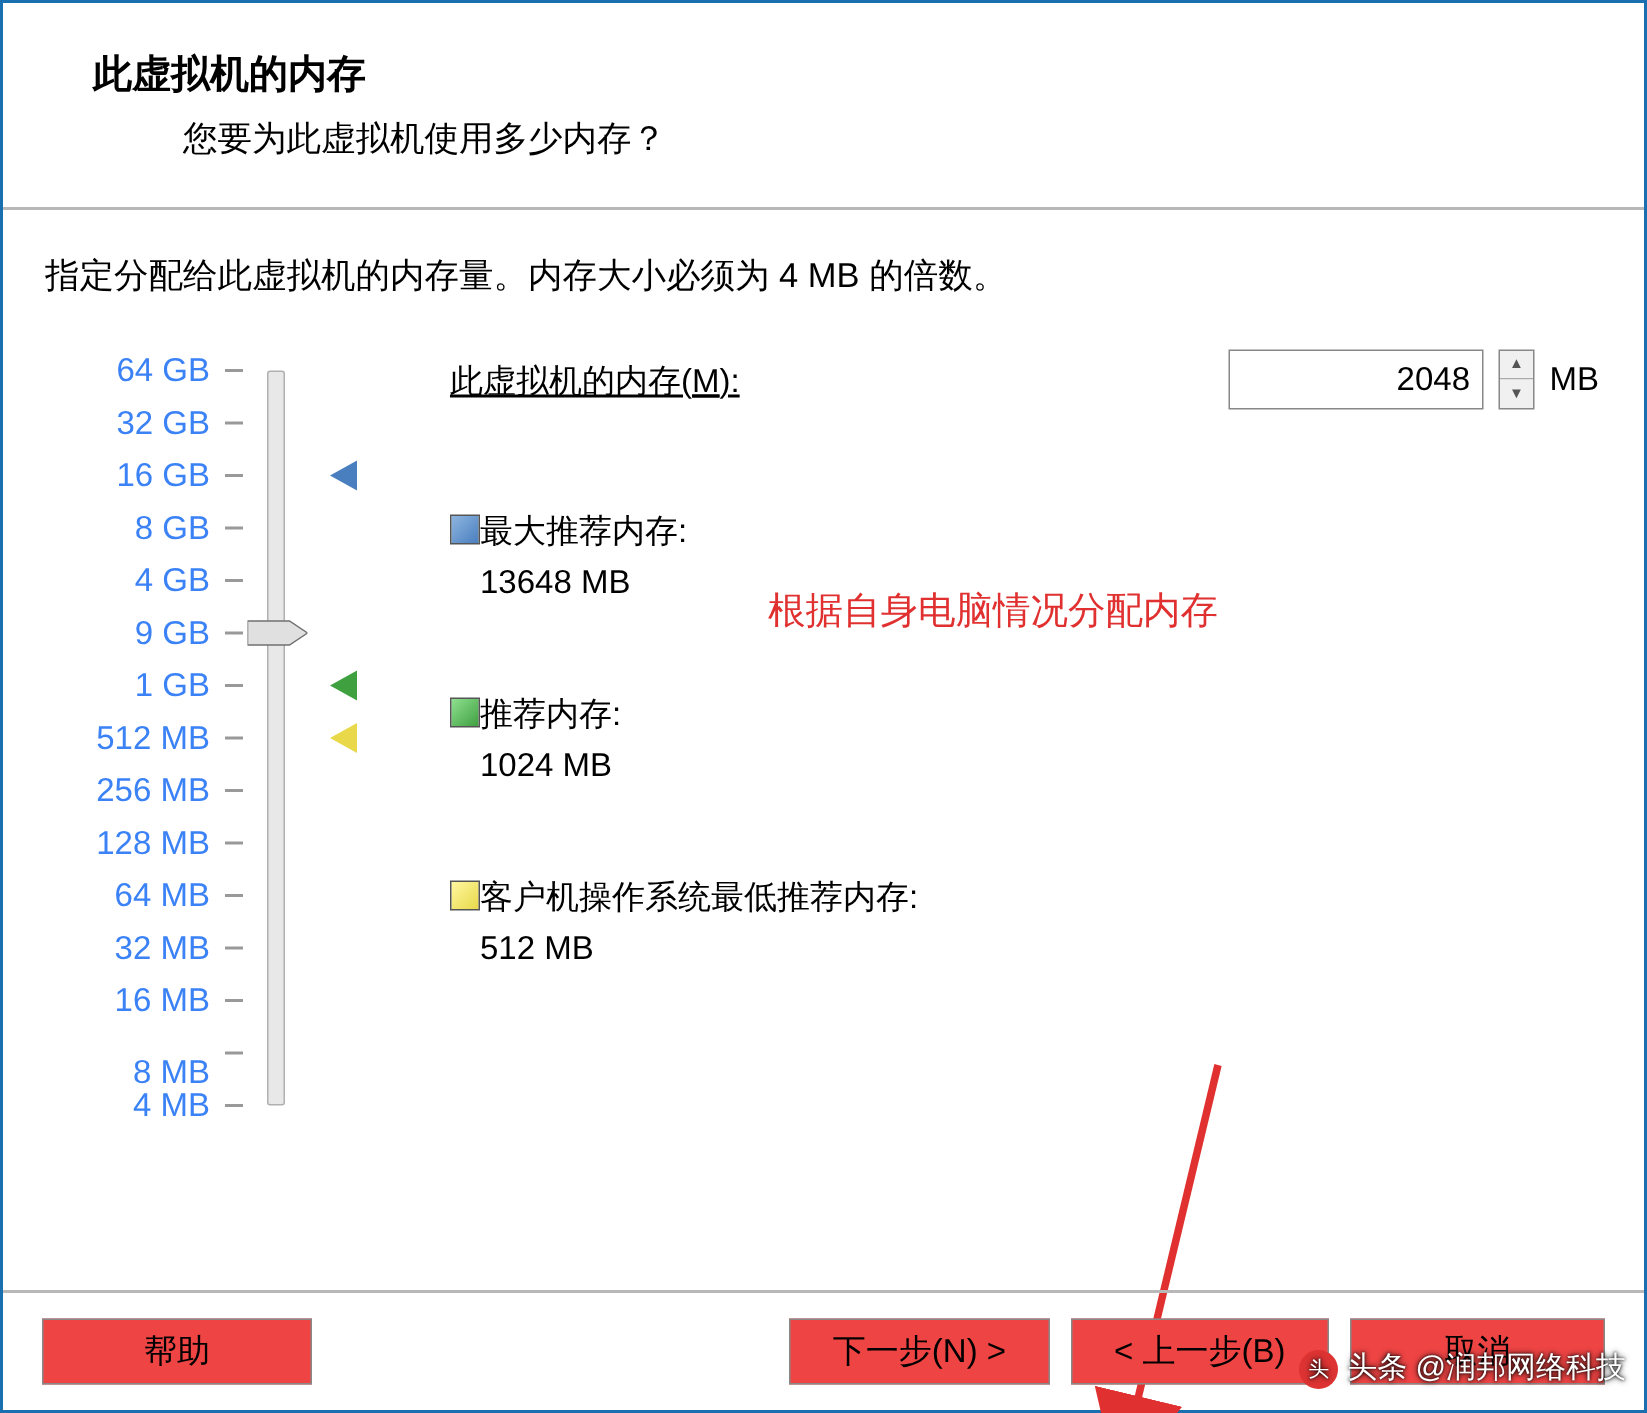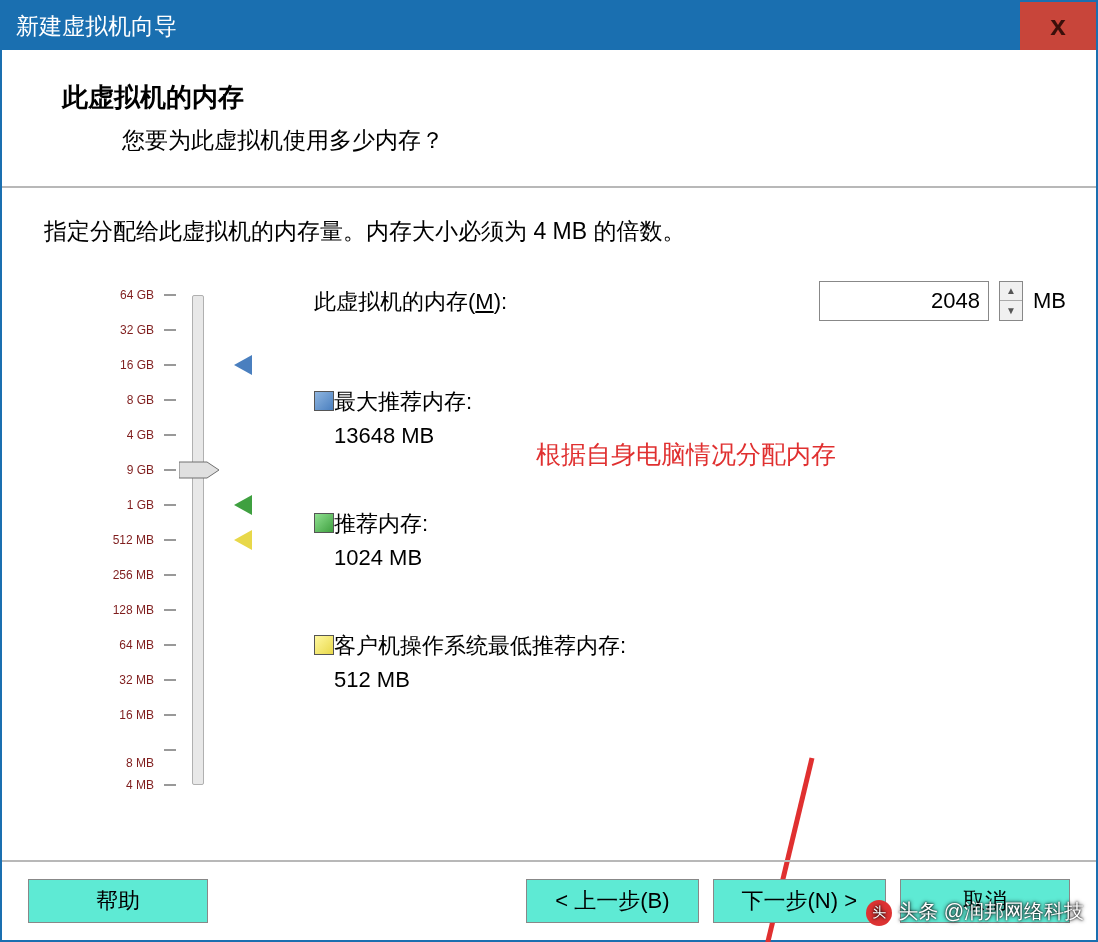--- a/index.html
+++ b/index.html
@@ -46,43 +46,43 @@
   .header-title {
     font-weight: bold;
     font-size: 26px;
     margin-bottom: 10px;
   }
   .header-sub {
     font-size: 23px;
     padding-left: 60px;
   }
   .content-area {
-    padding: 28px 30px 10px 42px;
+    padding: 28px 30px 10px 28px;
     position: relative;
     height: 720px;
   }
   .instruction {
     font-size: 23px;
     margin-bottom: 40px;
   }
   .mem-row {
     display: flex;
     align-items: flex-start;
   }
   
   .slider-col {
     width: 220px;
     position: relative;
     height: 510px;
   }
   .tick-label {
     position: absolute;
     right: 110px;
-    font-size: 12px;
-    color: #7f1d1d;
+    font-size: 22px;
+    color: #3b82f6;
     transform: translateY(-50%);
     white-space: nowrap;
     text-align: center;
   }
   .slider-track {
     position: absolute;
     left: 148px;
     top: 8px;
     width: 12px;
     height: 490px;
@@ -124,20 +124,21 @@
     flex: 1;
     position: relative;
     padding-left: 50px;
   }
   .mem-label-row {
     display: flex;
     align-items: flex-start;
     gap: 20px;
     margin-bottom: 70px;
     font-size: 22px;
+    text-decoration: underline;
   }
   .mem-input-group {
     position: absolute;
     right: 0;
     top: -6px;
     display: flex;
     align-items: center;
     gap: 10px;
   }
   .mem-input {
@@ -186,21 +187,20 @@
   .swatch.green { background: linear-gradient(135deg,#8FE090,#3FA040); }
   .swatch.yellow{ background: linear-gradient(135deg,#FFF8A0,#E8D84A); }
   .info-text .val { margin-top: 6px; }
 
   .annotation {
     position: absolute;
     left: 510px;
     top: 250px;
     color: #E03030;
     font-size: 25px;
-    margin-left: 24px;
   }
   .arrow-svg {
     position: absolute;
     left: 720px;
     top: 560px;
     pointer-events: none;
   }
 
   
   .button-bar {
@@ -209,21 +209,21 @@
     height: 80px;
     border-top: 2px solid #b8b8b8;
     display: flex;
     align-items: center;
     padding: 0 26px;
     gap: 14px;
   }
   .btn {
     height: 44px;
     border: 1px solid #888;
-    background: #5eead4;
+    background: #ef4444;
     font-size: 22px;
     font-family: inherit;
     padding: 0 28px;
     cursor: pointer;
     min-width: 170px;
   }
   .btn.help { min-width: 180px; }
   .spacer { flex: 1; }
 
   .watermark {
@@ -240,26 +240,20 @@
     background:#d33;color:#fff;align-items:center;justify-content:center;
     font-size:14px;margin-right:6px;vertical-align:middle;
   }
   .underline { text-decoration: underline; }
 </style>
 </head>
 <body>
 
 <div class="window">
 
-  <div class="titlebar">
-    <span class="titlebar-title">新建虚拟机向导</span>
-    <div class="close-btn">
-      <span>x</span>
-    </div>
-  </div>
 
   <div class="header-area">
     <div class="header-title">此虚拟机的内存</div>
     <div class="header-sub">您要为此虚拟机使用多少内存？</div>
   </div>
 
   <div class="content-area">
     <div class="instruction">指定分配给此虚拟机的内存量。内存大小必须为 4 MB 的倍数。</div>
 
     <div class="mem-row">
@@ -356,21 +350,21 @@
           <polygon points="0,0 12,6 0,12" fill="#E03030"></polygon>
         </marker>
       </defs>
       <line x1="90" y1="10" x2="30" y2="260" stroke="#E03030" stroke-width="5" marker-end="url(#ah)"></line>
     </svg>
   </div>
 
   <div class="button-bar">
     <button class="btn help">帮助</button>
     <div class="spacer"></div>
+    <button class="btn">下一步(N) &gt;</button>
     <button class="btn">&lt; 上一步(B)</button>
-    <button class="btn">下一步(N) &gt;</button>
     <button class="btn">取消</button>
   </div>
 
   <div class="watermark">
     <span class="wm-logo">头</span><span>头条 @润邦网络科技</span>
   </div>
 </div>
 
 </body></html>

